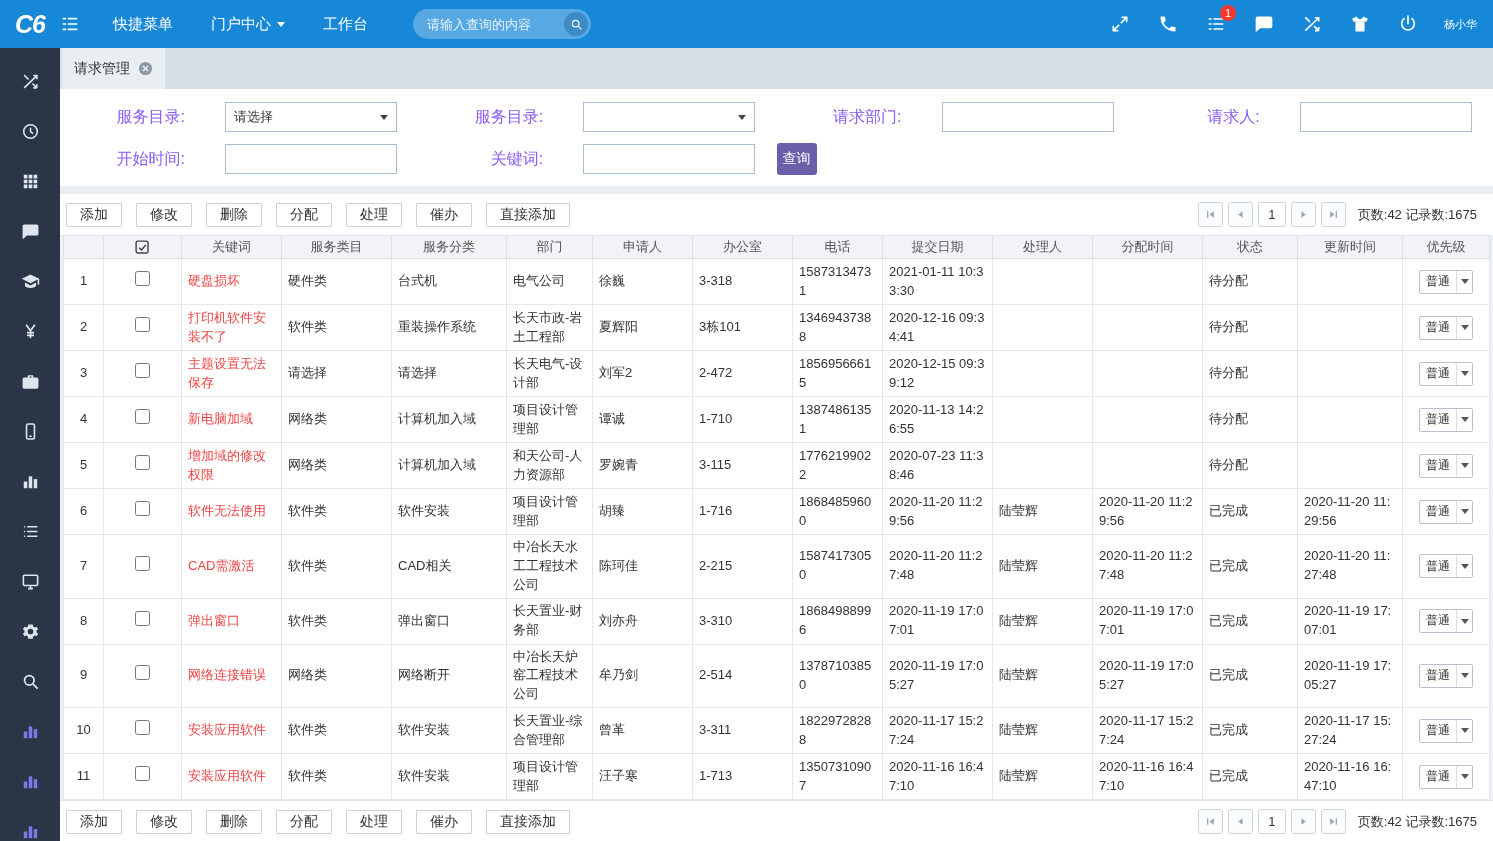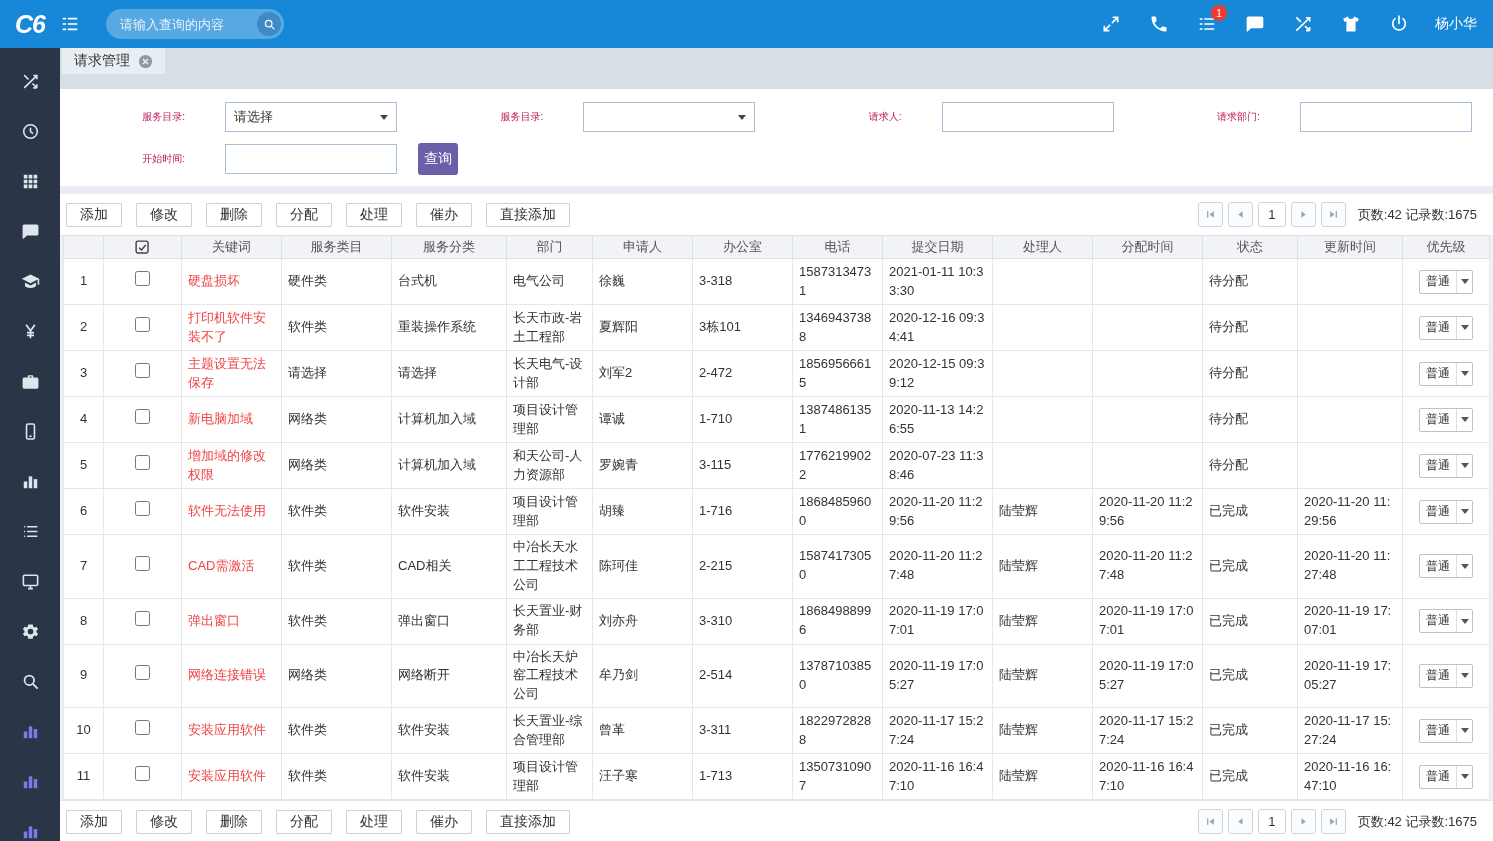--- a/index.html
+++ b/index.html
@@ -20,37 +20,37 @@
   .search-pill { margin-left:26px; width:178px; height:30px; border-radius:15px; background:rgba(255,255,255,.28);
     display:flex; align-items:center; padding:0 3px 0 14px; }
   .search-pill input { flex:1; min-width:0; background:transparent; border:none; outline:none; color:#fff; font-size:13px; font-family:inherit; }
   .search-pill input::placeholder { color:rgba(255,255,255,.85); }
   .search-btn { width:24px; height:24px; border-radius:50%; background:rgba(14,84,140,.35); display:flex; align-items:center; justify-content:center; cursor:pointer; }
   .search-btn svg { width:13px; height:13px; }
   .top-right { margin-left:auto; display:flex; align-items:center; }
   .hicon { position:relative; width:20px; height:20px; margin-left:28px; cursor:pointer; }
   .badge { position:absolute; top:-9px; right:-10px; background:#f3392e; color:#fff; font-size:11px; min-width:16px; height:16px;
     line-height:16px; border-radius:8px; text-align:center; padding:0 2px; }
-  .user { margin:0 16px 0 26px; font-size:14px; cursor:pointer; white-space:nowrap; }
+  .user { margin:0 16px 0 26px; font-size:11px; cursor:pointer; white-space:nowrap; }
   
   .sidebar { position:absolute; top:48px; left:0; bottom:0; width:60px; background:#2a3547; overflow:hidden; padding-top:8px; }
   .sb-item { width:60px; height:50px; display:flex; align-items:center; justify-content:center; color:#dfe5ec; cursor:pointer; }
   .sb-item svg { width:19px; height:19px; }
   .sb-item.accent { color:#7d79e6; }
   
   .main { position:absolute; top:48px; left:60px; right:0; bottom:0; background:#eef1f4; overflow:hidden; }
   .tabstrip { height:41px; background:#d6dee6; display:flex; }
-  .tab { height:26px; background:#e9eef3; display:flex; align-items:center; padding:4px 12px; font-size:14px; color:#333; cursor:pointer; margin-left:2px; }
+  .tab { height:41px; background:#e9eef3; display:flex; align-items:center; padding:4px 12px; font-size:14px; color:#333; cursor:pointer; margin-left:2px; }
   .tab-close { width:15px; height:15px; margin-left:8px; cursor:pointer; }
   
   .filters { background:#fff; padding:13px 0 12px; }
   .f-row { display:grid; grid-template-columns:repeat(4,1fr); }
   .f-row + .f-row { margin-top:12px; }
   .f-cell { display:flex; align-items:center; height:30px; }
-  .f-label { flex:0 0 125px; text-align:right; font-size:10px; color:#be185d; margin-right:40px; white-space:nowrap; }
+  .f-label { flex:0 0 125px; text-align:right; font-size:16px; color:#8b5cf6; margin-right:40px; white-space:nowrap; }
   .f-select, .f-input { width:172px; height:30px; border:1px solid #a9bed2; background:#fff; font-size:13px; color:#333; font-family:inherit; }
   .f-input { padding:0 8px; outline:none; }
   .f-select { display:flex; align-items:center; justify-content:space-between; padding:0 8px; cursor:pointer; }
   .f-caret { width:0; height:0; border-left:4px solid transparent; border-right:4px solid transparent; border-top:5px solid #444; }
   .search-go { background:#6a5fa8; color:#fff; border:none; border-radius:3px; width:40px; height:32px; font-size:14px; cursor:pointer; font-family:inherit; }
   .gap { height:8px; background:#e9edf1; }
   
   .toolbar { background:#fff; display:flex; align-items:center; padding:8px 6px; }
   .toolbar.bottom { border-top:1px solid #e2e6ea; }
   .tb-group { display:flex; align-items:center; }
@@ -79,20 +79,25 @@
 </head>
 <body>
 
 <header class="topbar">
   <div class="logo">C6</div>
   <span class="icon-btn">
       <svg viewBox="0 0 24 24" fill="none" stroke="currentColor" stroke-width="2" stroke-linecap="round">
         <path d="M4 5.5h2.5M10 5.5h10M4 12h2.5M10 12h10M4 18.5h2.5M10 18.5h10"></path>
       </svg>
     </span>
+  <nav class="top-menu">
+      <a class="top-menu-item">快捷菜单</a>
+      <a class="top-menu-item">门户中心<span class="mcaret"></span></a>
+      <a class="top-menu-item">工作台</a>
+    </nav>
   <div class="search-pill">
     <input placeholder="请输入查询的内容" style="">
     <span class="search-btn">
         <svg viewBox="0 0 24 24" fill="none" stroke="currentColor" stroke-width="2.2">
           <circle cx="10.5" cy="10.5" r="6"></circle>
           <path d="M15 15l6 6"></path>
         </svg>
       </span>
   </div>
   <div class="top-right">
@@ -255,31 +260,35 @@
         </div>
       </div>
       <div class="f-cell">
         <span class="f-label">服务目录:</span>
         <div class="f-select">
           <span></span>
           <span class="f-caret"></span>
         </div>
       </div>
       <div class="f-cell">
+        <span class="f-label">请求部门:</span>
+        <input class="f-input" value="" style="">
+      </div>
+      <div class="f-cell">
         <span class="f-label">请求人:</span>
-        <input class="f-input" value="" style="">
-      </div>
-      <div class="f-cell">
-        <span class="f-label">请求部门:</span>
         <input class="f-input" value="" style="">
       </div>
     </div>
     <div class="f-row">
       <div class="f-cell">
         <span class="f-label">开始时间:</span>
+        <input class="f-input" value="" style="">
+      </div>
+      <div class="f-cell">
+        <span class="f-label">关键词:</span>
         <input class="f-input" value="" style="">
       </div>
       <div class="f-cell">
         <button class="search-go">查询</button>
       </div>
     </div>
   </section>
 
   <div class="gap"></div>
 

